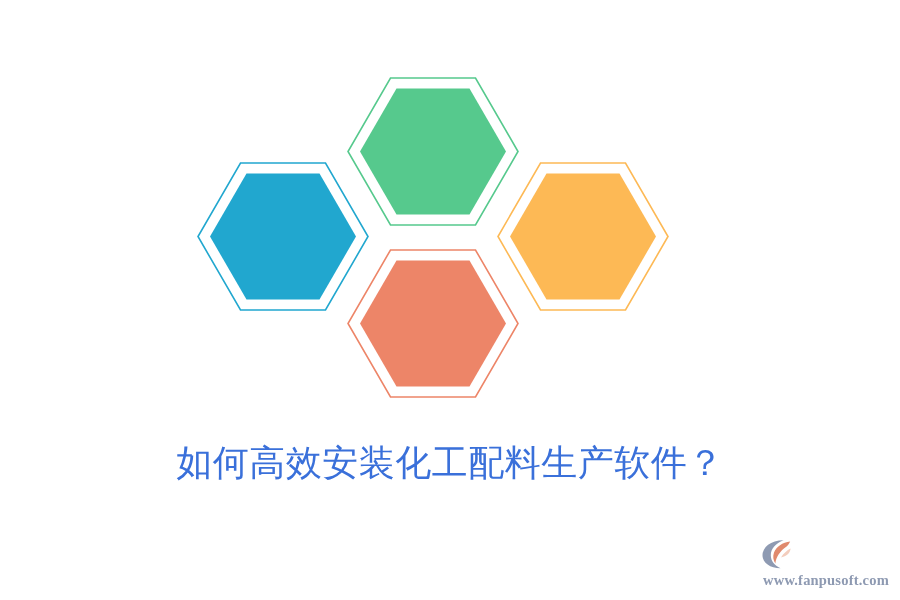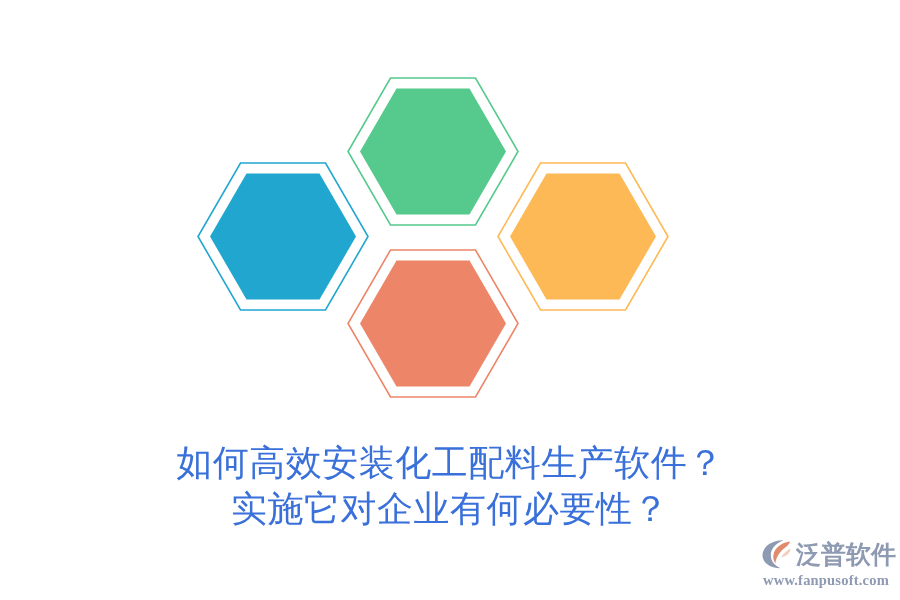--- a/index.html
+++ b/index.html
@@ -125,36 +125,34 @@
       <g>
         <polygon points="390.5,250 475.5,250 518,323.5 475.5,397 390.5,397 348,323.5" fill="none" stroke="#ed8568" stroke-width="1.6"></polygon>
         <polygon points="396.5,260.5 469.5,260.5 506,323.5 469.5,386.5 396.5,386.5 360,323.5" fill="#ed8568"></polygon>
       </g>
 
     </svg>
   </div>
 
   <div id="headline">
     <span class="hl-line">如何高效安装化工配料生产软件？</span>
-    <span class="hl-line">实施它对企业有何必要性？</span>
   </div>
 
   <div id="logo">
     <div class="logo-row">
       <span class="logo-mark">
         <svg viewBox="0 0 34 32" xmlns="http://www.w3.org/2000/svg">
 
           <path d="M23.5 2.2 C10.5 2.2 2.5 9.5 2.5 17.2 C2.5 24.8 10.2 30.2 20.5 30.2
                    C14.2 27.2 10.8 22.8 10.8 17.2 C10.8 10.5 15.6 5.4 23.5 2.2 Z" fill="#8e9ab2"></path>
 
           <path d="M30.2 3.4 C22.5 4.2 16.2 8.6 14.0 14.6 C12.6 18.5 13.2 22.4 15.4 25.6
                    C16.0 19.2 20.0 13.0 26.6 8.6 C28.0 7.0 29.4 5.2 30.2 3.4 Z" fill="#e08a6e"></path>
 
           <path d="M30.6 10.6 C27.0 12.4 23.4 15.6 21.0 19.4 C22.8 19.0 25.2 18.2 27.2 16.8
                    C29.2 15.4 30.4 13.0 30.6 10.6 Z" fill="#f3cdbd"></path>
         </svg>
       </span>
-      <span class="logo-wordmark">泛普软件</span>
     </div>
     <div class="logo-url">www.fanpusoft.com</div>
   </div>
 
 </div>
 
 </body></html>

